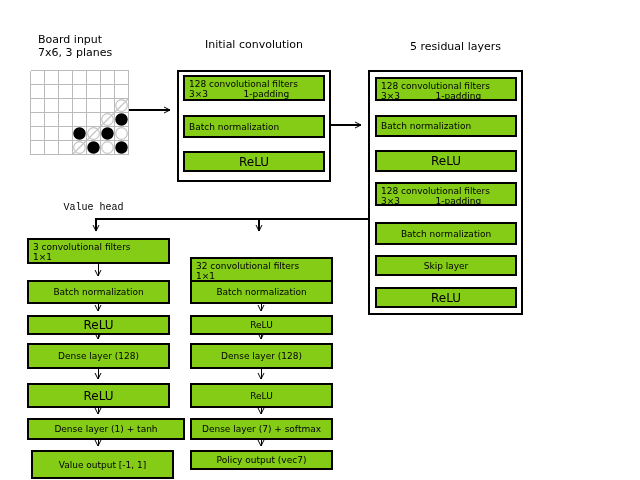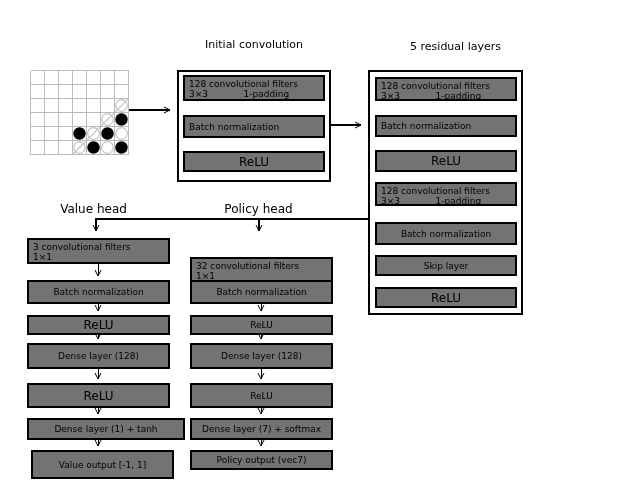--- a/index.html
+++ b/index.html
@@ -3,26 +3,26 @@
 <meta charset="utf-8">
 <style>
   html,body { margin:0; padding:0; background:#ffffff; }
   #canvas {
     position:relative; width:640px; height:480px; background:#ffffff;
     font-family:"DejaVu Sans","Liberation Sans",sans-serif; color:#000;
     overflow:hidden;
   }
   .lbl { position:absolute; font-size:11px; line-height:13px; white-space:pre; }
   .lbl.center { text-align:center; white-space:nowrap; }
-  .head-lbl { position:absolute; font-size:12px; text-align:center; white-space:nowrap; }
+  .head-lbl { position:absolute; font-size:10px; text-align:center; white-space:nowrap;font-family:Liberation Mono, monospace; }
   .outer {
     position:absolute; border:2px solid #000; box-sizing:border-box; background:#fff;
   }
   .box {
-    position:absolute; border:2px solid #000; box-sizing:border-box; background:#737373;
+    position:absolute; border:2px solid #000; box-sizing:border-box; background:#84cc16;
     font-size:9px; display:flex; align-items:center; justify-content:center;
     white-space:nowrap; overflow:hidden;
   }
   .box.alignleft { justify-content:flex-start; padding-left:4px; }
   .box.big { font-size:12px; }
   .box.conv2 {
     flex-direction:column; align-items:stretch; justify-content:space-between;
     padding:2px 4px; text-align:left;
   }
   .box.conv2 .l2 { position:relative; }
@@ -67,20 +67,22 @@
     <path d="M98,440 V446" fill="none" stroke="#000" stroke-width="1" marker-end="url(#arrow)"></path>
 
     <path d="M261,264 V276" fill="none" stroke="#000" stroke-width="1" marker-end="url(#arrow)"></path>
     <path d="M261,304 V311" fill="none" stroke="#000" stroke-width="1" marker-end="url(#arrow)"></path>
     <path d="M261,335 V339" fill="none" stroke="#000" stroke-width="1" marker-end="url(#arrow)"></path>
     <path d="M261,369 V379" fill="none" stroke="#000" stroke-width="1" marker-end="url(#arrow)"></path>
     <path d="M261,408 V414" fill="none" stroke="#000" stroke-width="1" marker-end="url(#arrow)"></path>
     <path d="M261,440 V446" fill="none" stroke="#000" stroke-width="1" marker-end="url(#arrow)"></path>
   </svg>
 
+  <div class="lbl" style="left:38px; top:33px;"><span>Board input</span>
+<span>7x6, 3 planes</span></div>
   <div id="board-holder"><svg width="99" height="85">
         <line x1="0.5" y1="0.5" x2="0.5" y2="84.5" stroke="#bbbbbb" stroke-width="1" shape-rendering="crispEdges"></line>
         <line x1="14.5" y1="0.5" x2="14.5" y2="84.5" stroke="#bbbbbb" stroke-width="1" shape-rendering="crispEdges"></line>
         <line x1="28.5" y1="0.5" x2="28.5" y2="84.5" stroke="#bbbbbb" stroke-width="1" shape-rendering="crispEdges"></line>
         <line x1="42.5" y1="0.5" x2="42.5" y2="84.5" stroke="#bbbbbb" stroke-width="1" shape-rendering="crispEdges"></line>
         <line x1="56.5" y1="0.5" x2="56.5" y2="84.5" stroke="#bbbbbb" stroke-width="1" shape-rendering="crispEdges"></line>
         <line x1="70.5" y1="0.5" x2="70.5" y2="84.5" stroke="#bbbbbb" stroke-width="1" shape-rendering="crispEdges"></line>
         <line x1="84.5" y1="0.5" x2="84.5" y2="84.5" stroke="#bbbbbb" stroke-width="1" shape-rendering="crispEdges"></line>
         <line x1="98.5" y1="0.5" x2="98.5" y2="84.5" stroke="#bbbbbb" stroke-width="1" shape-rendering="crispEdges"></line>
         <line x1="0.5" y1="0.5" x2="98.5" y2="0.5" stroke="#bbbbbb" stroke-width="1" shape-rendering="crispEdges"></line>
@@ -137,21 +139,20 @@
     <div class="l1">3 convolutional filters</div>
     <div class="l2"><span>1×1</span></div>
   </div>
   <div class="box" style="left:27px; top:280px; width:143px; height:24px;">Batch normalization</div>
   <div class="box big" style="left:27px; top:315px; width:143px; height:20px;">ReLU</div>
   <div class="box" style="left:27px; top:343px; width:143px; height:26px;">Dense layer (128)</div>
   <div class="box big" style="left:27px; top:383px; width:143px; height:25px;">ReLU</div>
   <div class="box" style="left:27px; top:418px; width:158px; height:22px;">Dense layer (1) + tanh</div>
   <div class="box" style="left:15px; top:450px; width:143px; height:29px;margin-left:16px;">Value output [-1, 1]</div>
 
-  <div class="head-lbl" style="left:190px; top:202px; width:137px;">Policy head</div>
   <div class="box conv2" style="left:190px; top:238px; width:143px; height:26px;margin-top:19px;">
     <div class="l1">32 convolutional filters</div>
     <div class="l2"><span>1×1</span></div>
   </div>
   <div class="box" style="left:190px; top:280px; width:143px; height:24px;">Batch normalization</div>
   <div class="box" style="left:190px; top:315px; width:143px; height:20px;">ReLU</div>
   <div class="box" style="left:190px; top:343px; width:143px; height:26px;">Dense layer (128)</div>
   <div class="box" style="left:190px; top:383px; width:143px; height:25px;">ReLU</div>
   <div class="box" style="left:190px; top:418px; width:143px; height:22px;text-align:center;">Dense layer (7) + softmax</div>
   <div class="box" style="left:190px; top:450px; width:143px; height:20px;">Policy output (vec7)</div>

